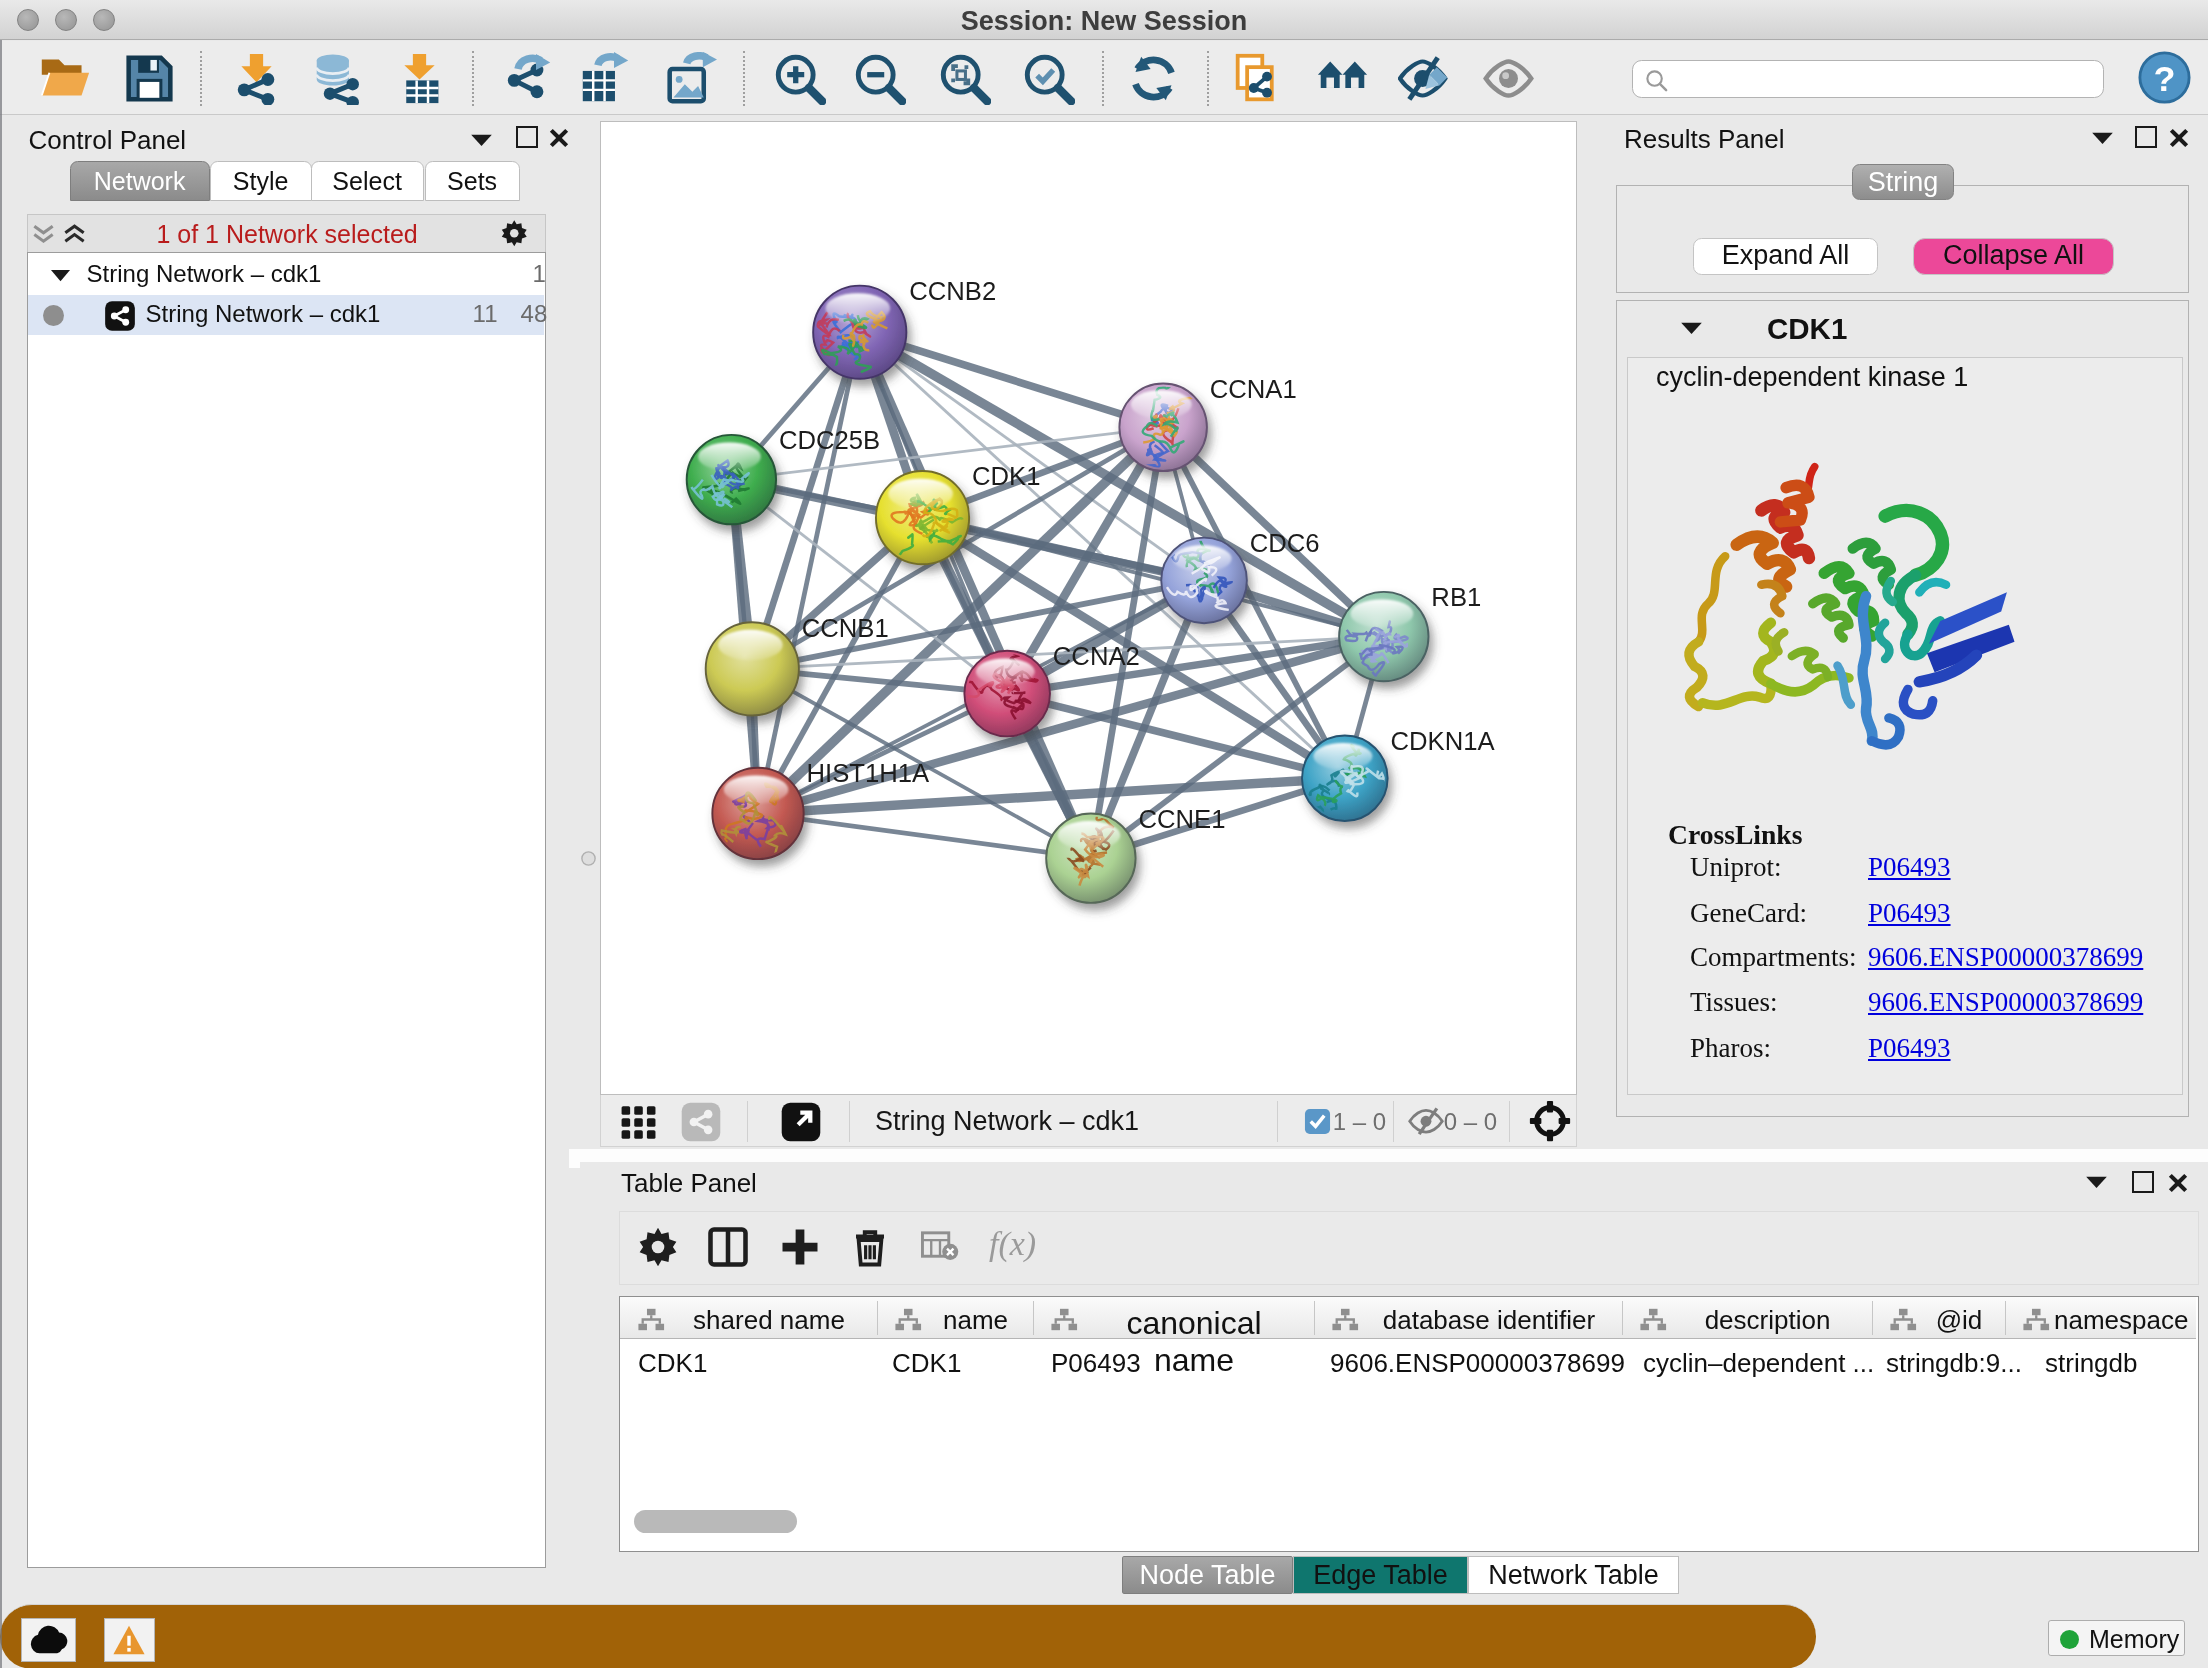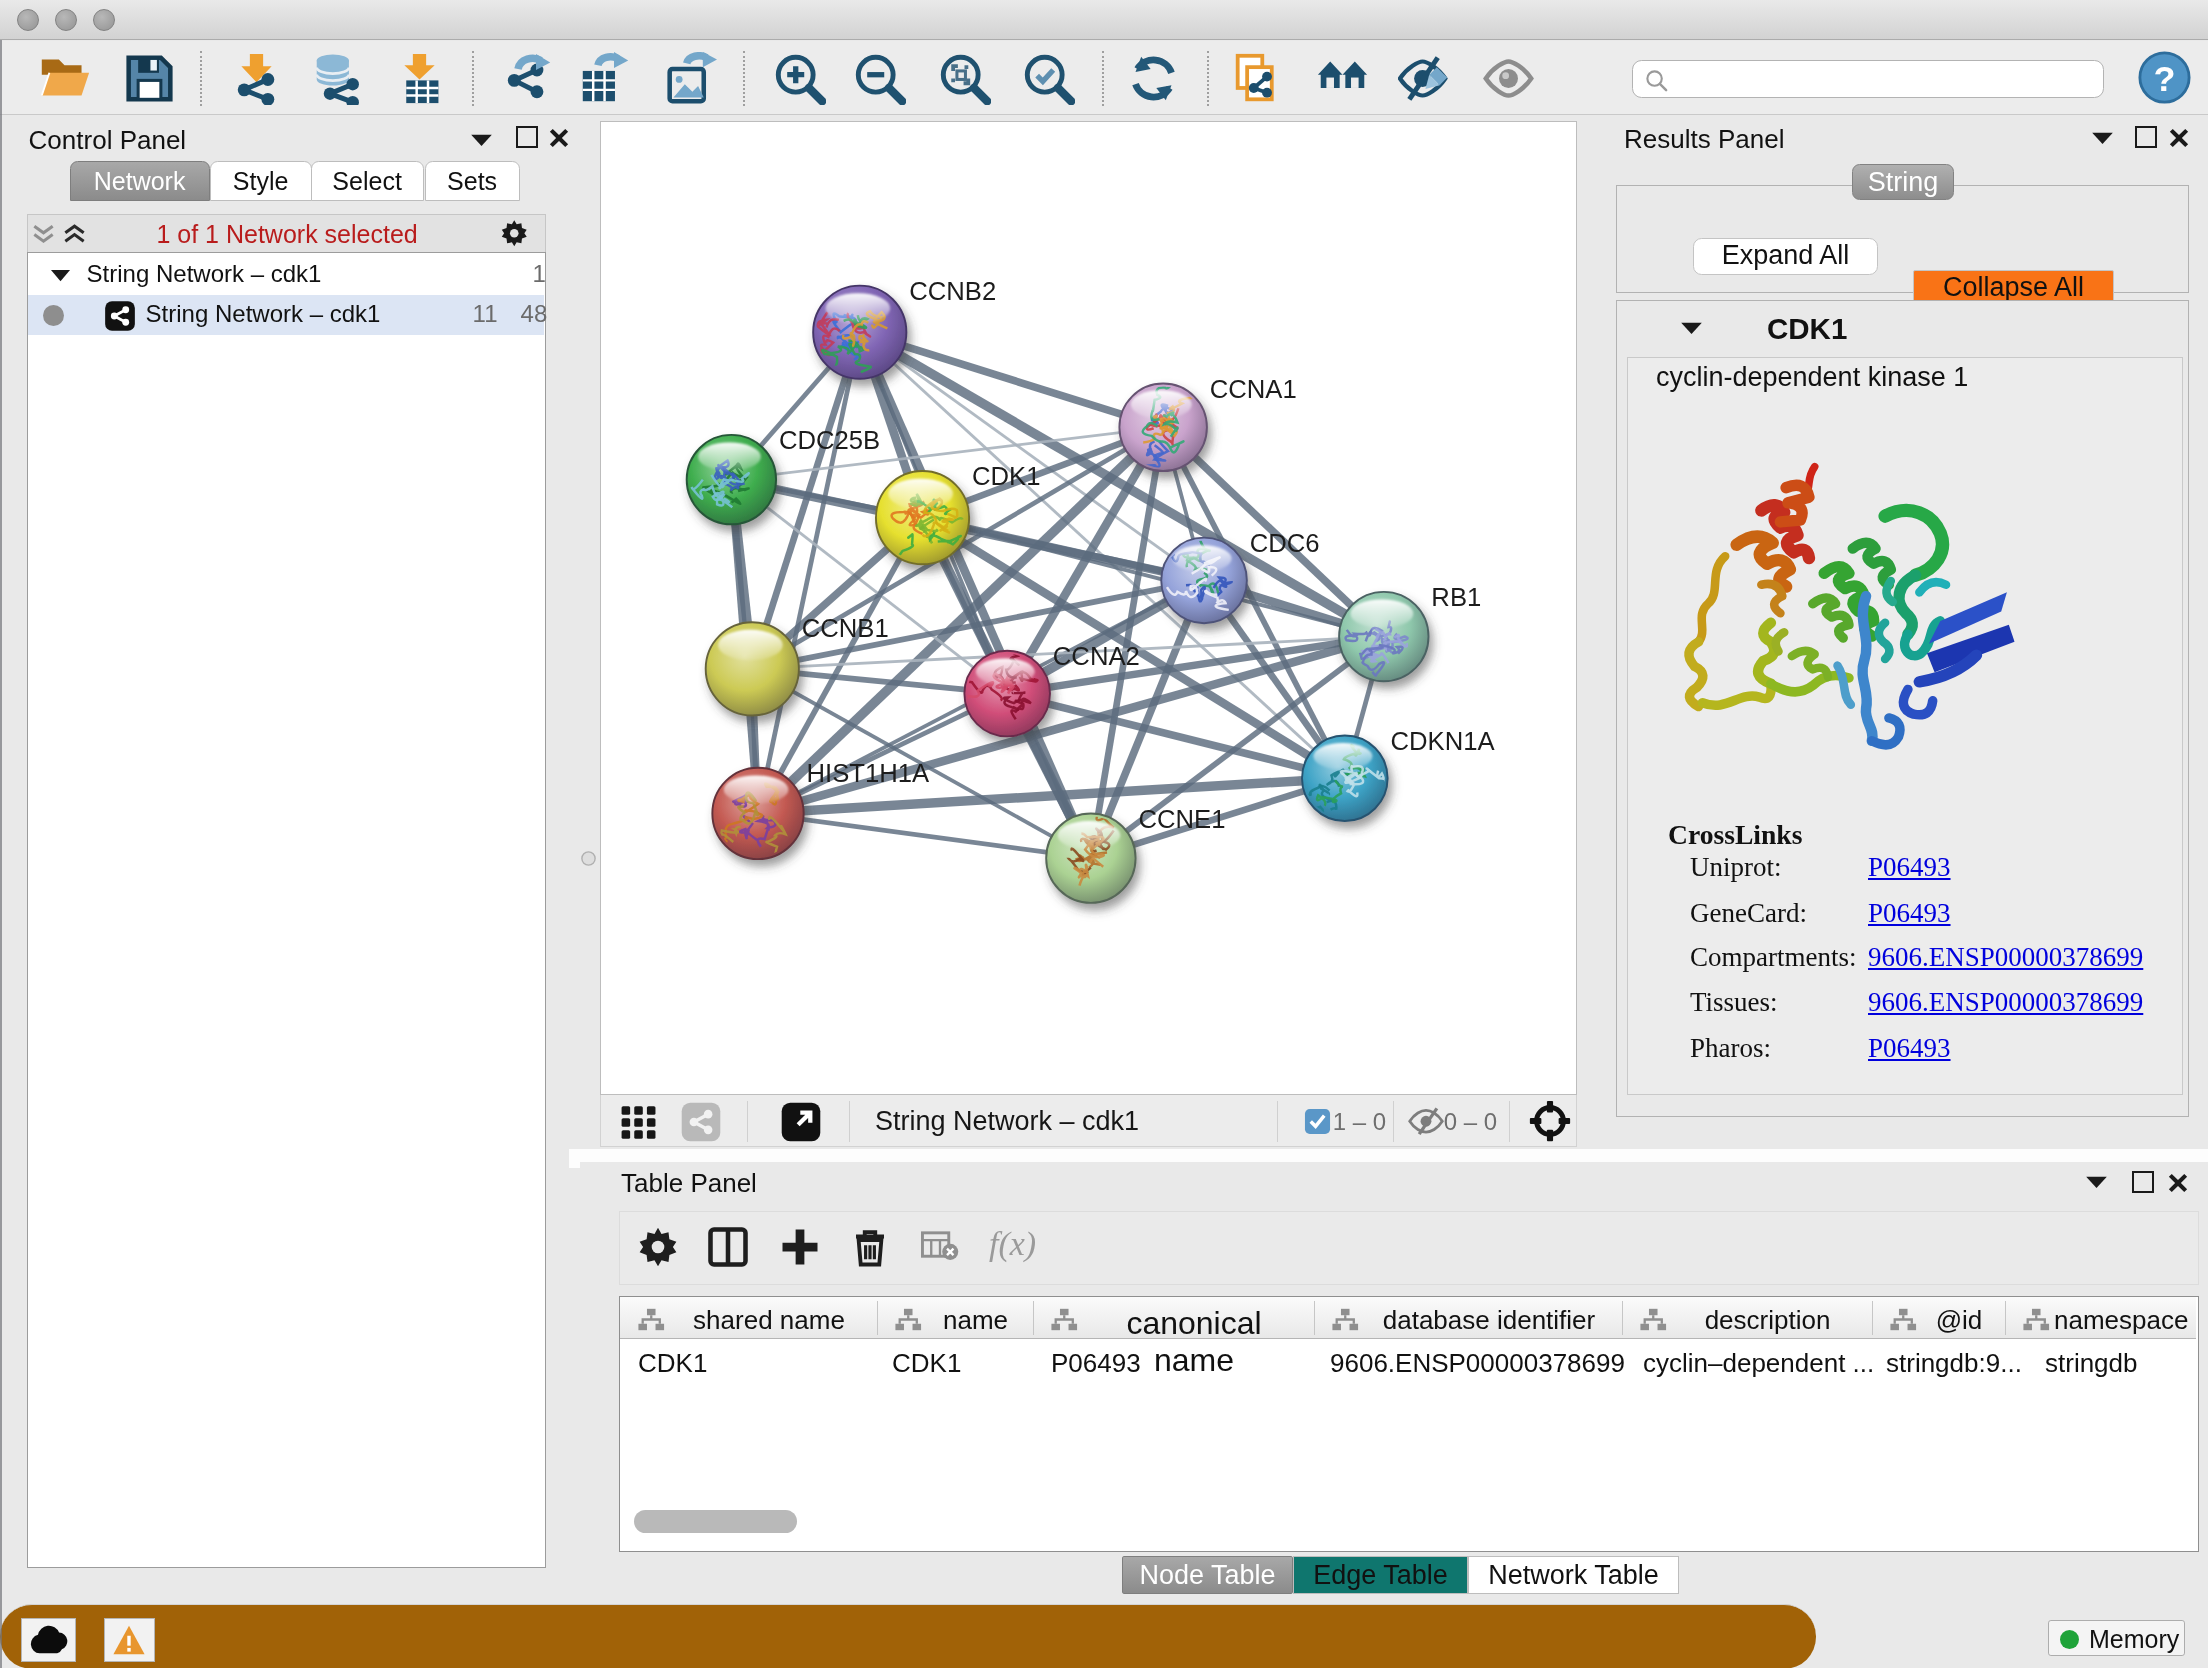--- a/index.html
+++ b/index.html
@@ -52,20 +52,21 @@
 .sbox { position:absolute; top:13.3px; width:55px; height:44px; background:#f2f2f2;
   border:1.9px solid #b5b5b5; }
 a.lnk { color:#0000dd; text-decoration:underline; }
 </style>
 </head>
 <body>
 <div id="titlebar">
   <div class="tl" style="left:17px;"></div>
   <div class="tl" style="left:55px;"></div>
   <div class="tl" style="left:93px;"></div>
+  <div id="title">Session: New Session</div>
 </div>
 <div id="toolbar">
 <svg class="tbi" style="left:38px;top:11.4px;" width="53" height="53" viewBox="0 0 28 28">
   <path d="M2 4 h9 l3 3 h9 v5 H2 z" fill="#a86a15"></path>
   <path d="M2 23 L6 11 h21 l-4 12 z" fill="#f0a84a"></path>
   <path d="M2 23 L6 11" stroke="#fff" stroke-width="1" fill="none"></path>
 </svg>
 <svg class="tbi" style="left:123px;top:11.4px;" width="53" height="53" viewBox="0 0 28 28">
   <path d="M3 3 h17 l5 5 v17 H3 z" fill="#5585a8" stroke="#14384e" stroke-width="2.4"></path>
   <rect x="8" y="15" width="12" height="10" fill="#fff" stroke="#14384e" stroke-width="1.6"></rect>
@@ -632,21 +633,21 @@
   <svg class="abs" style="left:508px;top:15px;" width="25" height="15" viewBox="0 0 26 16">
       <path d="M2 3 L24 3 L13 15 z" fill="#1a1a1a"></path>
     </svg>
   <div class="abs" style="left:553px;top:11.4px;width:22px;height:22px;border:2.9px solid #1a1a1a;"></div>
   <svg class="abs" style="left:585px;top:11.4px;" width="24" height="24" viewBox="0 0 25 25">
       <path d="M3 6 L6 3 L12.5 9.5 L19 3 L22 6 L15.5 12.5 L22 19 L19 22 L12.5 15.5 L6 22 L3 19 L9.5 12.5 z" fill="#1a1a1a"></path>
     </svg>
   <div class="abs" style="z-index:3;left:270px;top:49px;width:102px;height:36px;border-radius:7.6px;background:linear-gradient(#b0b0b0,#8d8d8d);border:1px solid #828282;color:#fff;font-size:27px;text-align:center;line-height:34px;">String</div>
   <div class="abs" style="left:34px;top:70px;width:573px;height:108px;background:#e9e9e9;border:1.9px solid #b2b2b2;"></div>
   <div class="abs" style="left:111px;top:123px;width:185px;height:37px;background:#fff;border:1.9px solid #c4c4c4;border-radius:8.6px;font-size:27px;text-align:center;line-height:33px;color:#111;">Expand All</div>
-  <div class="abs" style="left:331px;top:123px;width:201px;height:37px;background:#f97316;border:1.9px solid #c4c4c4;border-radius:2px;font-size:27px;text-align:center;line-height:33px;color:#111;margin-top:32px;">Collapse All</div>
+  <div class="abs" style="left:331px;top:123px;width:201px;height:37px;background:#ec4899;border:1.9px solid #c4c4c4;border-radius:12px;font-size:27px;text-align:center;line-height:33px;color:#111;">Collapse All</div>
   <div class="abs" style="left:34px;top:185px;width:573px;height:817px;background:#e9e9e9;border:1.9px solid #b2b2b2;"></div>
   <svg class="abs" style="left:97px;top:205px;" width="25" height="15" viewBox="0 0 26 16">
       <path d="M2 3 L24 3 L13 15 z" fill="#1a1a1a"></path>
     </svg>
   <div class="abs" style="left:185px;top:197px;font-size:29.5px;font-weight:bold;color:#111;">CDK1</div>
   <div class="abs" style="left:45px;top:242px;width:556px;height:738px;background:#ececec;border:1.9px solid #c9c9c9;"></div>
   <div class="abs" style="left:74px;top:247px;font-size:27px;color:#111;">cyclin-dependent kinase 1</div>
   <svg class="abs" style="left:88px;top:346px;" width="355" height="296" viewBox="0 0 373 311">
     <g fill="none" stroke-linecap="round" stroke-linejoin="round">
       <path d="M152 6 C142 20 150 28 140 38" stroke="#cf2417" stroke-width="8"></path>

